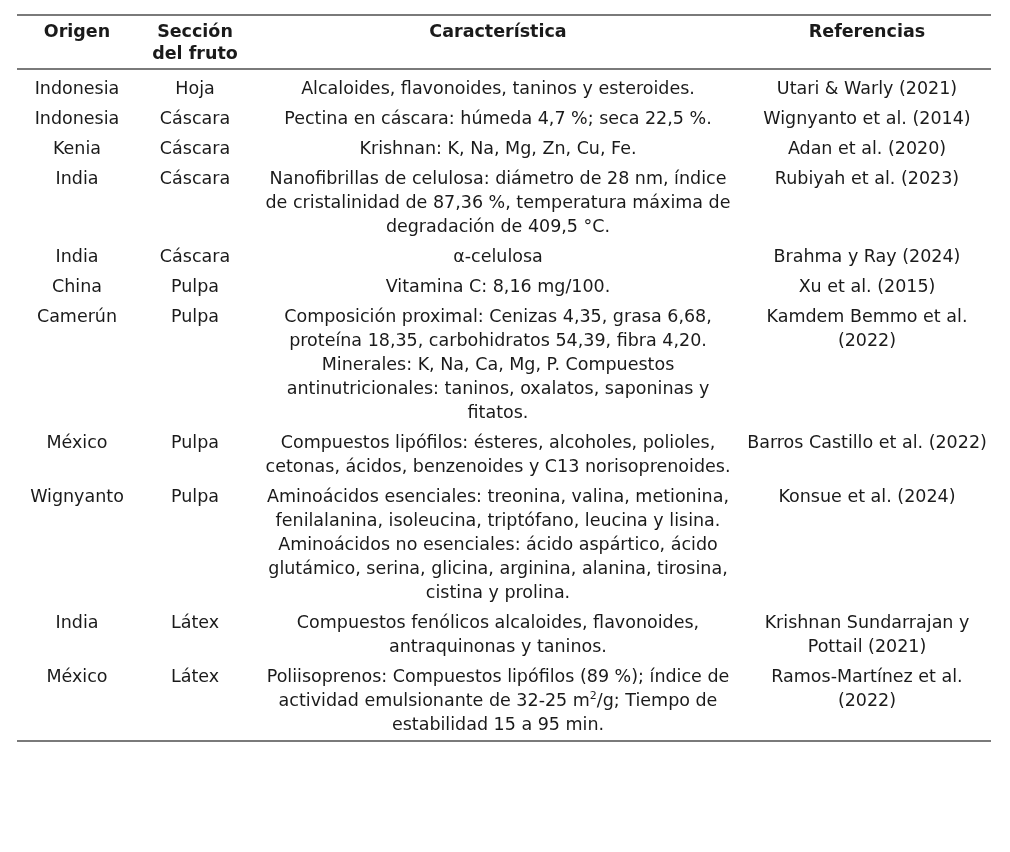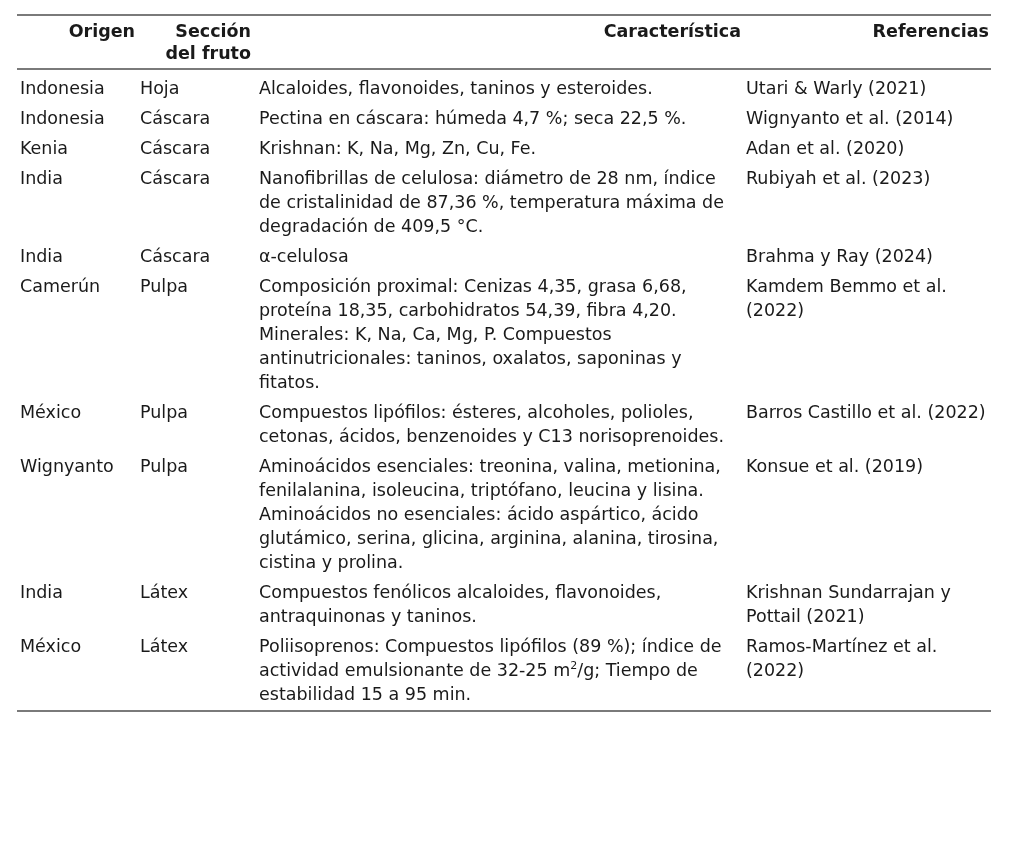--- a/index.html
+++ b/index.html
@@ -34,26 +34,27 @@
     col.c-ref { width: 248px; }
     thead tr {
       border-top: 2px solid #7a7a7a;
       border-bottom: 2px solid #7a7a7a;
     }
     tbody tr:last-child {
       border-bottom: 2px solid #7a7a7a;
     }
     th {
       font-weight: bold;
-      text-align: right;
+      text-align: center;
       vertical-align: top;
       padding: 4px 2px 4px 2px;
       line-height: 22px;
     }
     td {
+      text-align: center;
       vertical-align: top;
       padding: 2px 3px 4px 3px;
     }
     tbody tr:first-child td { padding-top: 6px; }
     td.caract { padding-left: 6px; padding-right: 6px; }
   </style>
 </head>
 <body>
 
 <div class="table-wrap">
@@ -97,36 +98,42 @@
         <td class="caract">Nanofibrillas de celulosa: diámetro de 28 nm, índice de cristalinidad de 87,36 %, temperatura máxima de degradación de 409,5 °C.</td>
         <td>Rubiyah et al. (2023)</td>
       </tr>
       <tr>
         <td>India</td>
         <td>Cáscara</td>
         <td class="caract">α-celulosa</td>
         <td>Brahma y Ray (2024)</td>
       </tr>
       <tr>
+        <td>China</td>
+        <td>Pulpa</td>
+        <td class="caract">Vitamina C: 8,16 mg/100.</td>
+        <td>Xu et al. (2015)</td>
+      </tr>
+      <tr>
         <td>Camerún</td>
         <td>Pulpa</td>
         <td class="caract">Composición proximal: Cenizas 4,35, grasa 6,68, proteína 18,35, carbohidratos 54,39, fibra 4,20. Minerales: K, Na, Ca, Mg, P. Compuestos antinutricionales: taninos, oxalatos, saponinas y fitatos.</td>
         <td>Kamdem Bemmo et al. (2022)</td>
       </tr>
       <tr>
         <td>México</td>
         <td>Pulpa</td>
         <td class="caract">Compuestos lipófilos: ésteres, alcoholes, polioles, cetonas, ácidos, benzenoides y C13 norisoprenoides.</td>
         <td>Barros Castillo et al. (2022)</td>
       </tr>
       <tr>
         <td>Wignyanto</td>
         <td>Pulpa</td>
         <td class="caract">Aminoácidos esenciales: treonina, valina, metionina, fenilalanina, isoleucina, triptófano, leucina y lisina. Aminoácidos no esenciales: ácido aspártico, ácido glutámico, serina, glicina, arginina, alanina, tirosina, cistina y prolina.</td>
-        <td>Konsue et al. (2019)</td>
+        <td>Konsue et al. (2024)</td>
       </tr>
       <tr>
         <td>India</td>
         <td>Látex</td>
         <td class="caract">Compuestos fenólicos alcaloides, flavonoides, antraquinonas y taninos.</td>
         <td>Krishnan Sundarrajan y Pottail (2021)</td>
       </tr>
       <tr>
         <td>México</td>
         <td>Látex</td>

